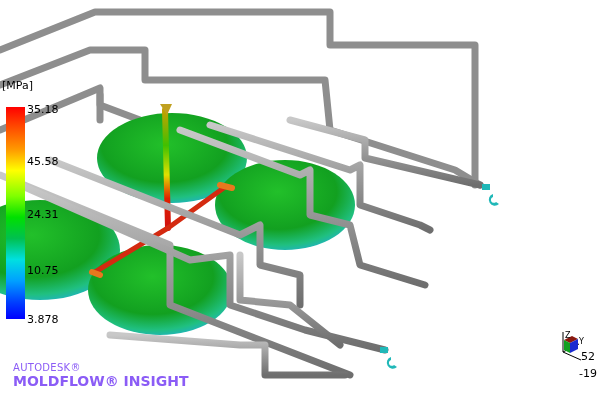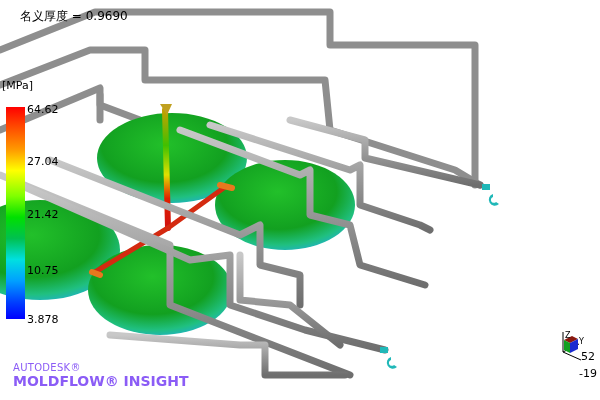--- a/index.html
+++ b/index.html
@@ -83,28 +83,27 @@
       <path d="M493,194 a6,6 0 1,0 6,10 l-3,-2 a3,3 0 1,1 -3,-5 z"></path>
     </g>
     <g fill="#20b8b8">
       <rect x="380" y="347" width="8" height="6"></rect>
       <path d="M391,357 a6,6 0 1,0 6,10 l-3,-2 a3,3 0 1,1 -3,-5 z"></path>
     </g>
   </svg>
 </div>
 
 <div class="title-block">
-  <div class="line2">名义厚度 = 0.9690</div>
 </div>
 
 <div class="legend-unit">[MPa]</div>
 <div class="legend-bar"></div>
-<div class="legend-tick" style="top:103px">64.62</div>
-<div class="legend-tick" style="top:155px">27.04</div>
-<div class="legend-tick" style="top:208px">21.42</div>
+<div class="legend-tick" style="top:103px">35.18</div>
+<div class="legend-tick" style="top:155px">45.58</div>
+<div class="legend-tick" style="top:208px">24.31</div>
 <div class="legend-tick" style="top:264px">10.75</div>
 <div class="legend-tick" style="top:313px">3.878</div>
 
 <div class="brand">
   <div class="b1">AUTODESK®</div>
   <div class="b2">MOLDFLOW® INSIGHT</div>
 </div>
 
 <div class="axes">
   <svg width="45" height="70" viewBox="0 0 45 70">

